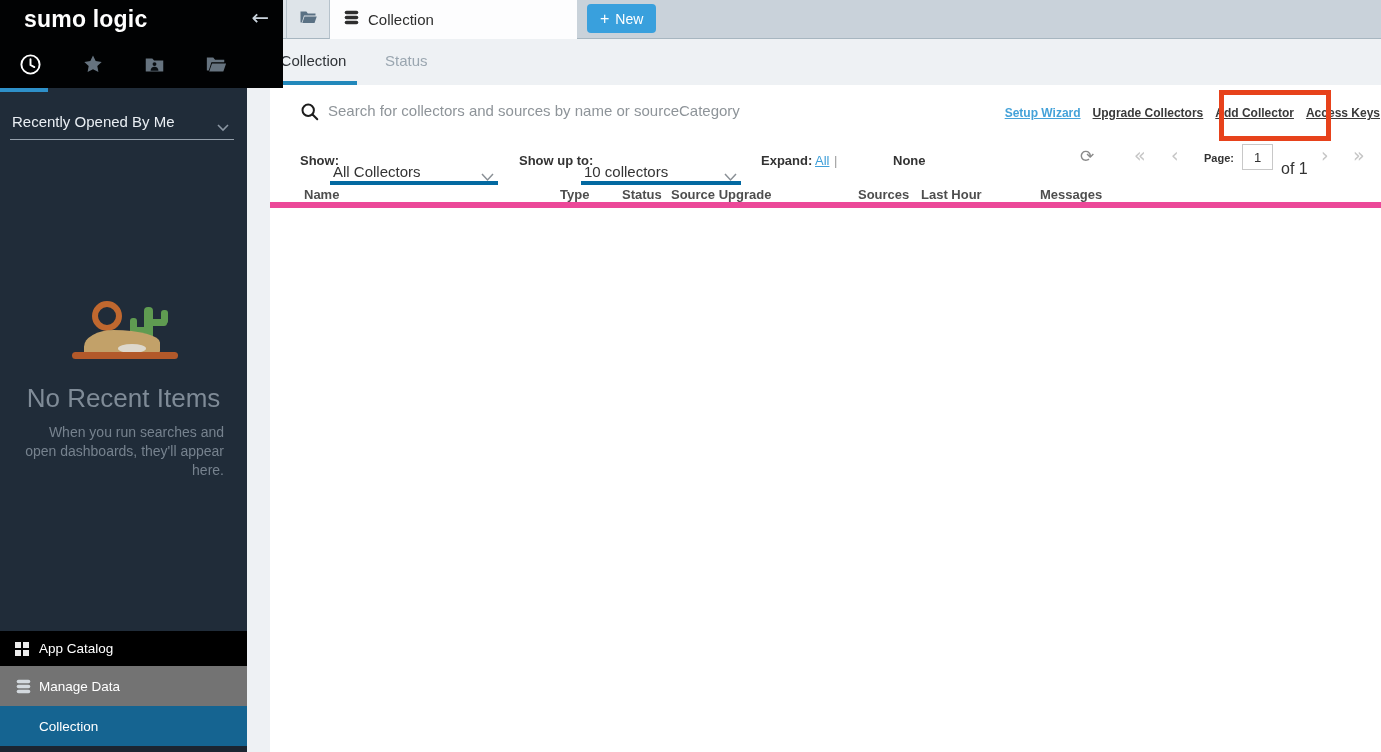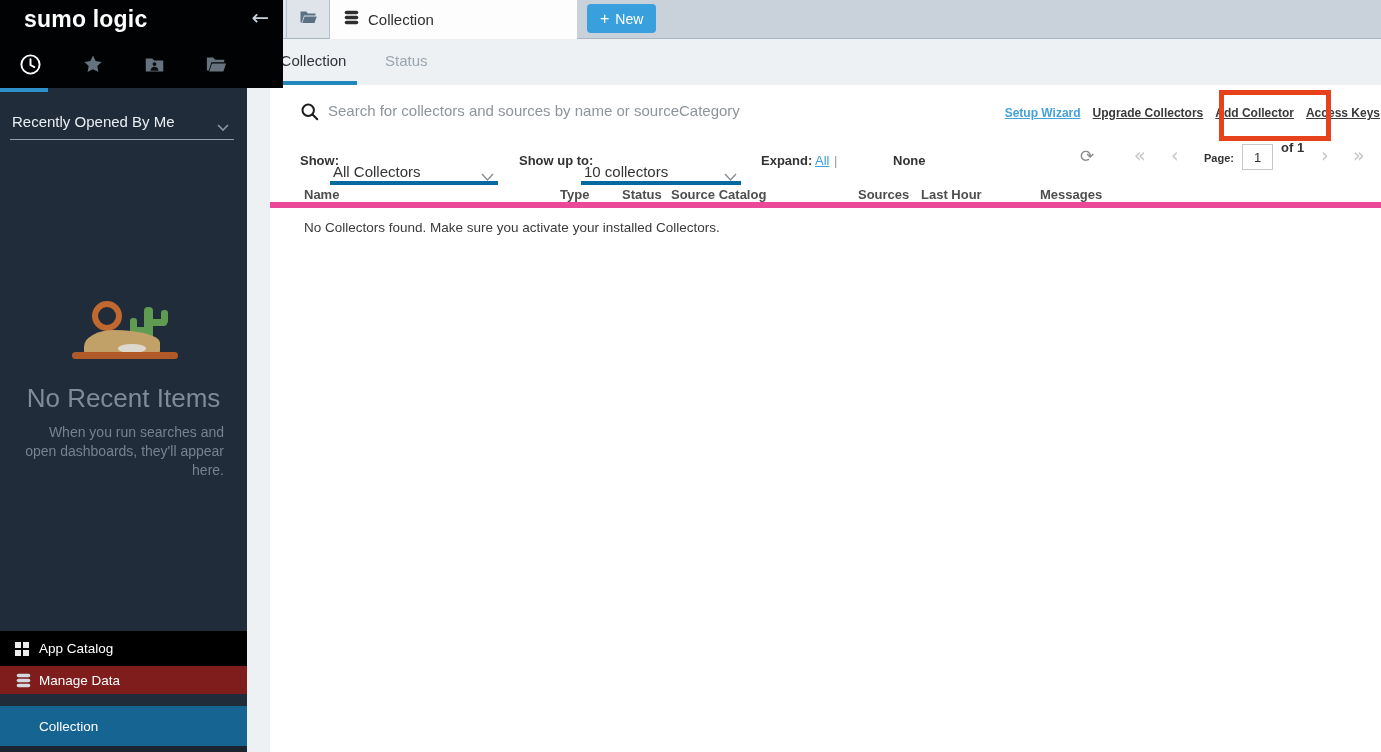--- a/index.html
+++ b/index.html
@@ -30,21 +30,21 @@
   .cactus-arm-r { position:absolute; left:90px; top:29px; width:17px; height:7px; background:#5f9b51; border-radius:3px; }
   .cactus-tip-r { position:absolute; left:101px; top:20px; width:7px; height:14px; background:#5f9b51; border-radius:3px; }
   .rock { position:absolute; left:24px; top:40px; width:76px; height:24px; background:#c2a169; border-radius:90% 140% 10px 6px / 160% 120% 8px 6px; }
   .rock-hl { position:absolute; left:58px; top:54px; width:28px; height:9px; background:#ddd8cd; border-radius:50%; }
   .ground { position:absolute; left:12px; top:62px; width:106px; height:7px; background:#b2592a; border-radius:4px; }
 
   .empty-title { position:absolute; left:0; top:383px; width:247px; text-align:center; color:#7f8b97; font-size:26px; font-weight:400; }
   .empty-desc { position:absolute; left:24px; top:423px; width:200px; text-align:right; color:#76828e; font-size:14px; line-height:19px; }
   .sb-item { position:absolute; left:0; width:247px; display:flex; align-items:center; cursor:pointer; }
   .sb-appcatalog { top:631px; height:35px; background:#000000; }
-  .sb-managedata { top:666px; height:28px; background:#7f1d1d; }
+  .sb-managedata { top:666px; height:40px; background:#737373; }
   .sb-collection { top:706px; height:40px; background:#156491; }
   .sb-bottomstrip { position:absolute; top:746px; height:6px; width:247px; background:#1b2531; }
   .sb-icon { width:18px; margin-left:15px; display:flex; align-items:center; }
   .sb-label { color:#ffffff; font-size:13.5px; margin-left:6px; }
   .sb-collection .sb-label { margin-left:39px; }
 
   
   .main { position:absolute; left:247px; top:0; width:1134px; height:752px; background:#eef1f4; }
 
   
@@ -91,21 +91,21 @@
   .f-none { position:absolute; left:575px; top:13px; font-size:13px; font-weight:700; color:#333; cursor:pointer;margin-left:48px; }
 
   .refresh-btn { position:absolute; left:810px; top:6px; font-size:17px; color:#8a8a8a; cursor:pointer; font-family:"DejaVu Sans",sans-serif; }
   .pg-first { position:absolute; left:864px; top:4px; }
   .pg-prev { position:absolute; left:901px; top:4px; }
   .pg-next { position:absolute; left:1051px; top:4px; }
   .pg-last { position:absolute; left:1083px; top:4px; }
   .pg-chev { font-size:19px; color:#c6c6c6; cursor:pointer; font-family:"DejaVu Sans",sans-serif; }
   .pg-label { position:absolute; left:934px; top:12px; font-size:11px; font-weight:700; color:#333; }
   .pg-input { position:absolute; left:972px; top:4px; width:31px; height:26px; border:1px solid #c8c8c8; text-align:center; font-size:13px; color:#333; font-family:inherit; }
-  .pg-of { position:absolute; left:1011px; top:0; font-size:13px; font-weight:700; color:#333; }
+  .pg-of { position:absolute; left:1011px; top:20px; font-size:16px; font-weight:400; color:#333; }
 
   
   .thead { position:absolute; left:0; top:98px; width:1111px; height:25px; border-bottom:6px solid #ec4899; }
   .th { position:absolute; top:4px; font-size:13px; font-weight:700; color:#4e4e4e; }
   .th:nth-child(1){ left:34px; }
   .th:nth-child(2){ left:290px; }
   .th:nth-child(3){ left:352px; }
   .th:nth-child(4){ left:401px; }
   .th:nth-child(5){ left:588px; }
   .th:nth-child(6){ left:651px; }
@@ -311,25 +311,24 @@
         <input class="pg-input" type="text" value="1" style="">
         <span class="pg-of">of 1</span>
         <span class="pg-next pg-chev">›</span>
         <span class="pg-last pg-chev">»</span>
       </div>
 
       <div class="thead">
         <span class="th">Name</span>
         <span class="th">Type</span>
         <span class="th">Status</span>
-        <span class="th">Source Catalog</span>
+        <span class="th">Source Upgrade</span>
         <span class="th">Sources</span>
         <span class="th">Last Hour</span>
         <span class="th">Messages</span>
       </div>
 
-      <div class="empty-msg">No Collectors found. Make sure you activate your installed Collectors.</div>
     </div>
   </div>
 
   <div class="red-box"></div>
 
 </div>
 
 </body></html>

